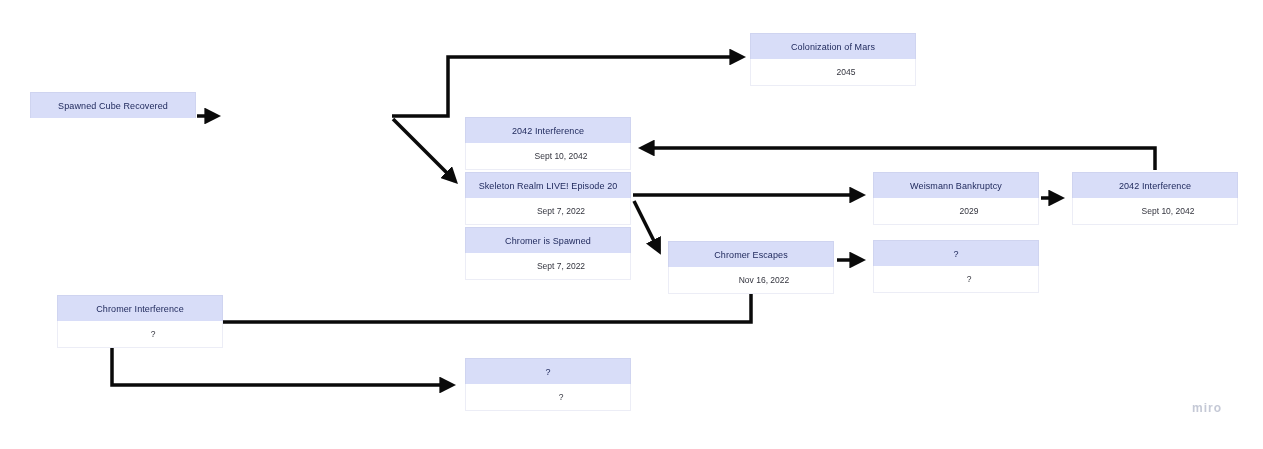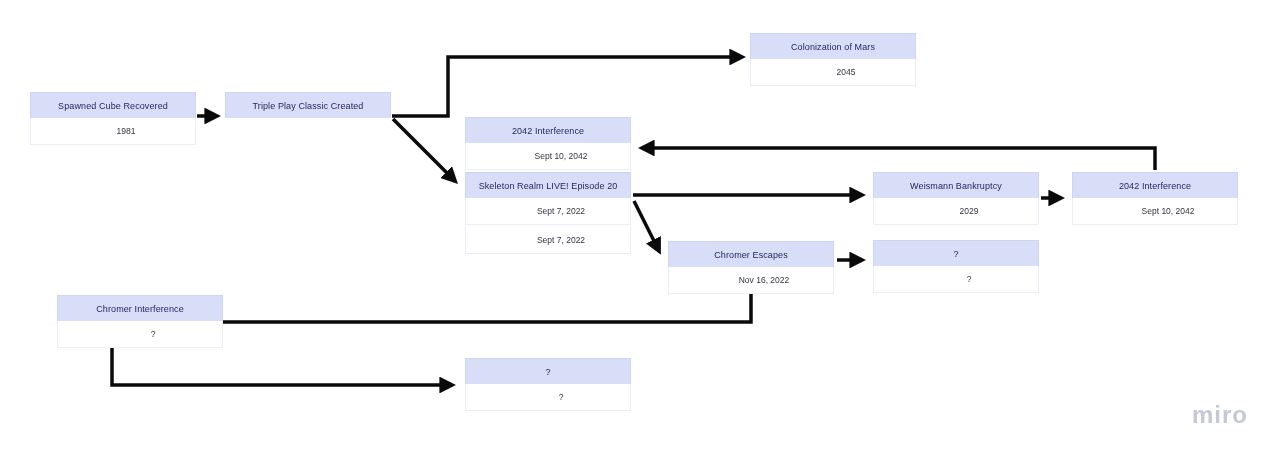--- a/index.html
+++ b/index.html
@@ -40,21 +40,21 @@
     box-sizing:border-box;
     display:flex; align-items:center; justify-content:center;
     font-size:8.5px;
     color:var(--body-text,#33343E);
     white-space:nowrap;
     padding-left:26px;
   }
   .watermark {
     position:absolute;
     left:1192px; top:401px;
-    font-size:24px; font-weight:600; letter-spacing:1px;
+    font-size:12px; font-weight:600; letter-spacing:1px;
     color:var(--wm-color,#C5C9D6);
     user-select:none;
   }
 </style>
 </head>
 <body>
 
 <div id="board">
 
   <svg id="edge-layer" width="1263" height="449" viewBox="0 0 1263 449" xmlns="http://www.w3.org/2000/svg">
@@ -75,28 +75,22 @@
         <polyline points="751,288 751,322 207,322" fill="none" stroke="#0A0A0A" stroke-width="3.5" stroke-linejoin="miter" marker-end="url(#arrowhead)"></polyline>
         <polyline points="112,348 112,385 452,385" fill="none" stroke="#0A0A0A" stroke-width="3.5" stroke-linejoin="miter" marker-end="url(#arrowhead)"></polyline>
       </g>
   </svg>
 
   <div id="nodes">
       <div class="node" style="left: 30px; top: 92px;">
     <div class="node-header">
           <span>Spawned Cube Recovered</span>
         </div>
-    <div class="node-body">
-          <span>1981</span>
-        </div>
   </div>
       <div class="node" style="left: 225px; top: 92px;">
-    <div class="node-header">
-          <span>Triple Play Classic Created</span>
-        </div>
   </div>
       <div class="node" style="left: 750px; top: 33px;">
     <div class="node-header">
           <span>Colonization of Mars</span>
         </div>
     <div class="node-body">
           <span>2045</span>
         </div>
   </div>
       <div class="node" style="left: 465px; top: 117px;">
@@ -109,20 +103,23 @@
   </div>
       <div class="node" style="left: 465px; top: 172px; border-radius: 12px;">
     <div class="node-header">
           <span>Skeleton Realm LIVE! Episode 20</span>
         </div>
     <div class="node-body">
           <span>Sept 7, 2022</span>
         </div>
   </div>
       <div class="node" style="left: 465px; top: 227px;">
+    <div class="node-header">
+          <span>Chromer is Spawned</span>
+        </div>
     <div class="node-body">
           <span>Sept 7, 2022</span>
         </div>
   </div>
       <div class="node" style="left: 873px; top: 172px;">
     <div class="node-header">
           <span>Weismann Bankruptcy</span>
         </div>
     <div class="node-body">
           <span>2029</span>

